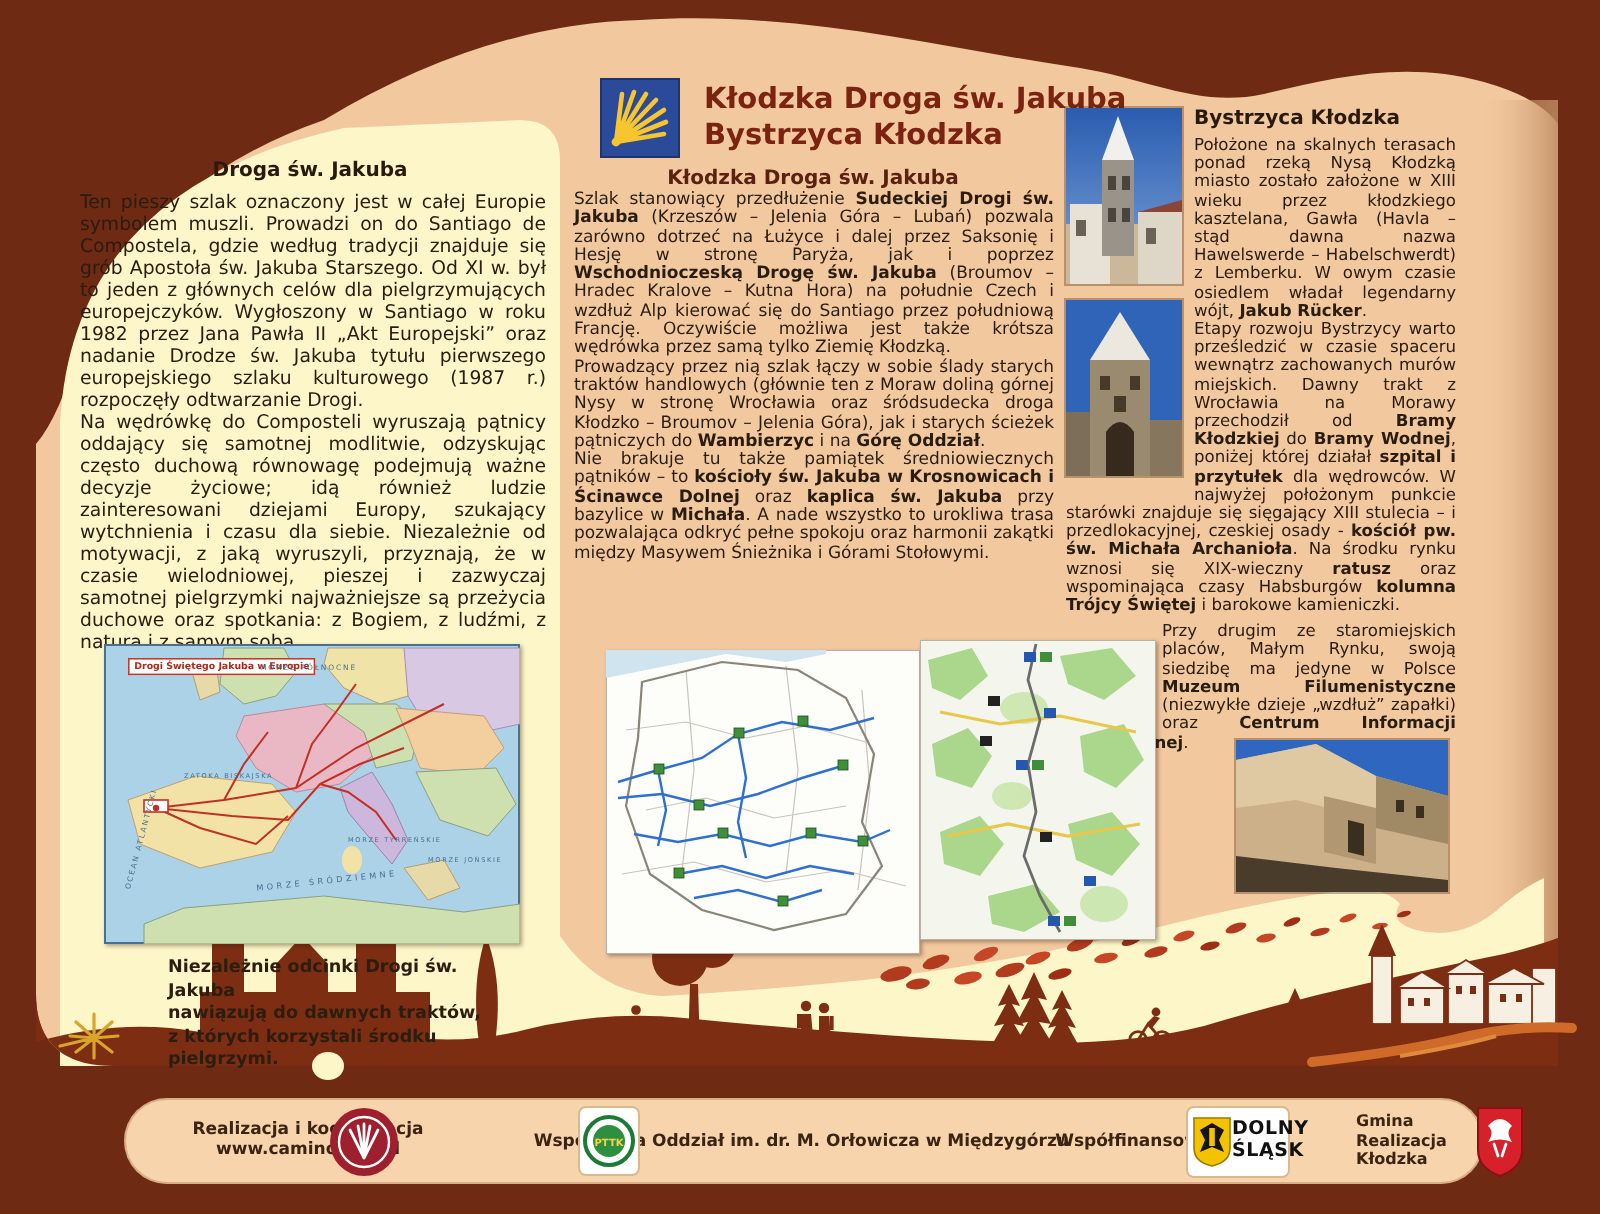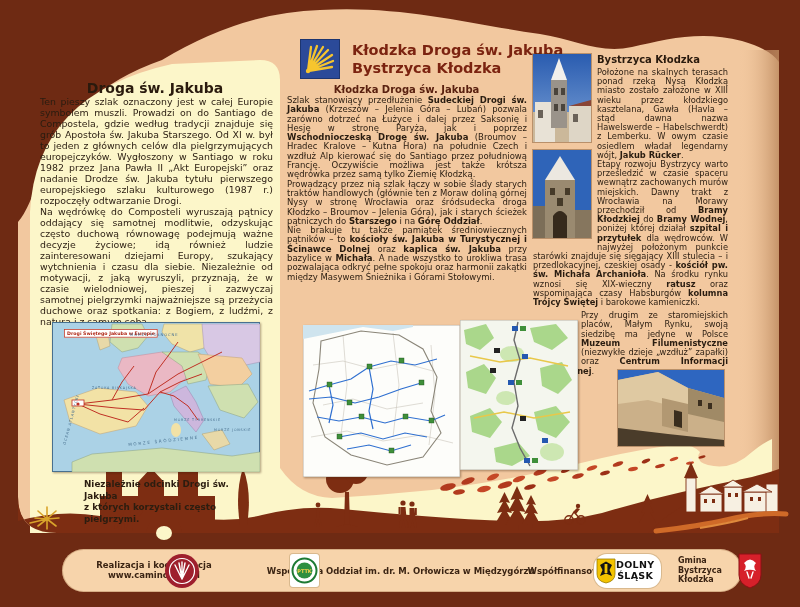--- a/index.html
+++ b/index.html
@@ -12,21 +12,21 @@
   #board{position:absolute;inset:0;}
   #bg{position:absolute;left:0;top:0;z-index:0;}
   .abs{position:absolute;z-index:2;}
 
   
   .hdr-badge{left:301px;top:40px;width:38px;height:38px;background:#2b4a99;box-shadow:0 0 0 1px #1d356f;}
   .hdr-title{left:352px;top:41px;width:330px;color:#7b2310;font-weight:bold;font-size:14.5px;line-height:18px;}
 
   
   .col-title{font-weight:bold;color:#33200f;text-align:center;}
-  .lcol-title{left:32px;top:80px;width:246px;font-size:14px;color:#2a1a0d;}
+  .lcol-title{left:32px;top:80px;width:246px;font-size:10px;color:#2a1a0d;}
   .lcol-body{left:40px;top:96px;width:233px;font-size:9.4px;line-height:11px;color:#291c10;}
   .ccol-title{left:285px;top:84px;width:243px;font-size:10px;color:#5a2110;}
   .ccol-body{left:287px;top:96px;width:240px;font-size:8.5px;line-height:9.3px;color:#291c10;}
   .paras p{margin:0;text-align:justify;}
   .paras b{font-weight:bold;}
 
   
   .rcol{left:533px;top:54px;width:195px;font-size:8.3px;line-height:9.2px;color:#291c10;}
   .rcol h3{margin:0 0 2px 0;font-size:10px;line-height:12px;color:#2a1a0d;font-weight:bold;text-align:left;}
   .photo{float:left;clear:left;width:58px;margin:0 6px 8px 0;box-shadow:0 0 0 1px rgba(80,40,10,.35);}
@@ -56,21 +56,21 @@
   
   .footer-bar{left:62px;top:549px;width:680px;height:43px;background:#f7d4ab;border-radius:22px;z-index:2;
     box-shadow:inset 0 0 0 1px rgba(120,60,20,.25);}
   .fitem{position:absolute;color:#3b2413;font-weight:bold;font-size:8.5px;line-height:10px;}
   .f-real{left:28px;top:11px;width:128px;text-align:center;}
   .f-camino{left:102px;top:4px;width:36px;height:36px;}
   .f-wsp{left:178px;top:17px;width:110px;text-align:center;}
   .f-pttk{left:228px;top:5px;width:29px;height:33px;background:#fff;border-radius:3px;box-shadow:0 0 0 1px #d9b98e;}
   .f-oddz{left:264px;top:17px;width:210px;}
   .f-wspf{left:452px;top:17px;width:120px;text-align:center;}
-  .f-ds{left:532px;top:5px;width:67px;height:34px;background:#fff;border-radius:13px;box-shadow:0 0 0 1px #d9b98e;text-align:center;}
+  .f-ds{left:532px;top:5px;width:50px;height:34px;background:#fff;border-radius:3px;box-shadow:0 0 0 1px #d9b98e;}
   .f-ds .ds-text{position:absolute;left:22px;top:5px;font-size:9.5px;line-height:11px;color:#111;font-weight:800;letter-spacing:.3px;}
   .f-gmina{left:616px;top:7px;width:62px;font-size:8px;line-height:9.5px;font-weight:bold;}
   .f-shield{left:676px;top:4px;width:24px;height:36px;}
 </style>
 </head>
 <body>
 
 <div id="board">
 
   <svg id="bg" width="800" height="607" viewBox="0 0 800 607">
@@ -259,22 +259,22 @@
 
   <div class="abs col-title lcol-title">Droga św. Jakuba</div>
   <div class="abs lcol-body paras">
       <p><span>Ten pieszy szlak oznaczony jest w całej Europie symbolem muszli. Prowadzi on do Santiago de Compostela, gdzie według tradycji znajduje się grób Apostoła św. Jakuba Starszego. Od XI w. był to jeden z głównych celów dla pielgrzymujących europejczyków. Wygłoszony w Santiago w roku 1982 przez Jana Pawła II „Akt Europejski” oraz nadanie Drodze św. Jakuba tytułu pierwszego europejskiego szlaku kulturowego (1987 r.) rozpoczęły odtwarzanie Drogi.</span></p>
       <p><span>Na wędrówkę do Composteli wyruszają pątnicy oddający się samotnej modlitwie, odzyskując często duchową równowagę podejmują ważne decyzje życiowe; idą również ludzie zainteresowani dziejami Europy, szukający wytchnienia i czasu dla siebie. Niezależnie od motywacji, z jaką wyruszyli, przyznają, że w czasie wielodniowej, pieszej i zazwyczaj samotnej pielgrzymki najważniejsze są przeżycia duchowe oraz spotkania: z Bogiem, z ludźmi, z naturą i z samym sobą.</span></p>
     </div>
 
   <div class="abs col-title ccol-title">Kłodzka Droga św. Jakuba</div>
   <div class="abs ccol-body paras">
       <p><span>Szlak stanowiący przedłużenie </span><b>Sudeckiej Drogi św. Jakuba</b><span> (Krzeszów – Jelenia Góra – Lubań) pozwala zarówno dotrzeć na Łużyce i dalej przez Saksonię i Hesję w stronę Paryża, jak i poprzez </span><b>Wschodnioczeską Drogę św. Jakuba</b><span> (Broumov – Hradec Kralove – Kutna Hora) na południe Czech i wzdłuż Alp kierować się do Santiago przez południową Francję. Oczywiście możliwa jest także krótsza wędrówka przez samą tylko Ziemię Kłodzką.</span></p>
-      <p><span>Prowadzący przez nią szlak łączy w sobie ślady starych traktów handlowych (głównie ten z Moraw doliną górnej Nysy w stronę Wrocławia oraz śródsudecka droga Kłodzko – Broumov – Jelenia Góra), jak i starych ścieżek pątniczych do </span><b>Starszego</b><span> i na </span><b>Górę Oddział</b><span>.</span></p>
-      <p><span>Nie brakuje tu także pamiątek średniowiecznych pątników – to </span><b>kościoły św. Jakuba w Turystycznej i Ścinawce Dolnej</b><span> oraz </span><b>kaplica św. Jakuba</b><span> przy bazylice w </span><b>Michała</b><span>. A nade wszystko to urokliwa trasa pozwalająca odkryć pełne spokoju oraz harmonii zakątki między Masywem Śnieżnika i Górami Stołowymi.</span></p>
+      <p><span>Prowadzący przez nią szlak łączy w sobie ślady starych traktów handlowych (głównie ten z Moraw doliną górnej Nysy w stronę Wrocławia oraz śródsudecka droga Kłodzko – Broumov – Jelenia Góra), jak i starych ścieżek pątniczych do </span><b>Wambierzyc</b><span> i na </span><b>Górę Oddział</b><span>.</span></p>
+      <p><span>Nie brakuje tu także pamiątek średniowiecznych pątników – to </span><b>kościoły św. Jakuba w Krosnowicach i Ścinawce Dolnej</b><span> oraz </span><b>kaplica św. Jakuba</b><span> przy bazylice w </span><b>Michała</b><span>. A nade wszystko to urokliwa trasa pozwalająca odkryć pełne spokoju oraz harmonii zakątki między Masywem Śnieżnika i Górami Stołowymi.</span></p>
     </div>
 
   <div class="abs rcol paras">
     <div class="photo">
       <svg width="58" height="88" viewBox="0 0 58 88">
         <rect width="58" height="88" fill="url(#sky1)"></rect>
         <rect x="0" y="58" width="58" height="30" fill="#cbb89a"></rect>
         <rect x="2" y="48" width="20" height="40" fill="#e8e2d6"></rect>
         <rect x="36" y="52" width="22" height="36" fill="#ded6c6"></rect>
         <path d="M 36 52 L 58 46 L 58 52 Z" fill="#8a4536"></path>
@@ -349,21 +349,22 @@
     <span class="sea-label s0">OCEAN ATLANTYCKI</span>
     <span class="sea-label s1">MORZE PÓŁNOCNE</span>
     <span class="sea-label s2">ZATOKA BISKAJSKA</span>
     <span class="sea-label s3">MORZE ŚRÓDZIEMNE</span>
     <span class="sea-label s4">MORZE TYRREŃSKIE</span>
     <span class="sea-label s5">MORZE JOŃSKIE</span>
   </div>
 
   <div class="abs map-caption">
     <span>Niezależnie odcinki Drogi św. Jakuba</span>
-    <span>z których korzystali często pielgrzymi.</span>
+    <span>nawiązują do dawnych traktów,</span>
+    <span>z których korzystali środku pielgrzymi.</span>
   </div>
 
   <div class="abs poland-map">
     <svg width="157" height="152" viewBox="0 0 157 152">
       <rect width="157" height="152" fill="#fdfdfa" stroke="#b9b2a6" stroke-width="1"></rect>
       <path d="M 0 14 L 30 8 L 60 2 L 90 6 L 110 2 L 110 0 L 0 0 Z" fill="#cfe4ee"></path>
       <g stroke="#c9c4ba" stroke-width="0.6" fill="none">
         <path d="M 10 40 L 40 36 L 70 44 L 100 38 L 130 46"></path>
         <path d="M 20 80 L 50 74 L 84 84 L 120 78"></path>
         <path d="M 8 112 L 44 106 L 80 116 L 118 110 L 150 118"></path>
@@ -475,21 +476,21 @@
         <path d="M 4 7 L 10 3.5 L 16 7 L 13.5 12 L 16 18 L 10 15.5 L 4 18 L 6.5 12 Z" fill="#141414"></path>
         <rect x="8.6" y="6" width="2.8" height="9" fill="#f3c300"></rect>
       </svg>
       <div class="ds-text">
         <div>DOLNY</div>
         <div>ŚLĄSK</div>
       </div>
     </div>
     <div class="fitem f-gmina">
       <div>Gmina</div>
-      <div>Bystrzyca</div>
+      <div>Realizacja</div>
       <div>Kłodzka</div>
     </div>
     <div class="fitem f-shield">
       <svg width="24" height="36" viewBox="0 0 24 36">
         <path d="M 1 1 L 23 1 L 23 22 Q 23 31 12 35 Q 1 31 1 22 Z" fill="#d6202a" stroke="#8a1015" stroke-width="1"></path>
         <path d="M 6 10 Q 12 3 18 10 Q 14.5 13 18 18 Q 12 15.5 6 18 Q 9.5 13 6 10 Z" fill="#fff"></path>
         <path d="M 9 19 L 11 25 M 15 19 L 13 25" stroke="#fff" stroke-width="1.4" stroke-linecap="round"></path>
       </svg>
     </div>
   </div>

